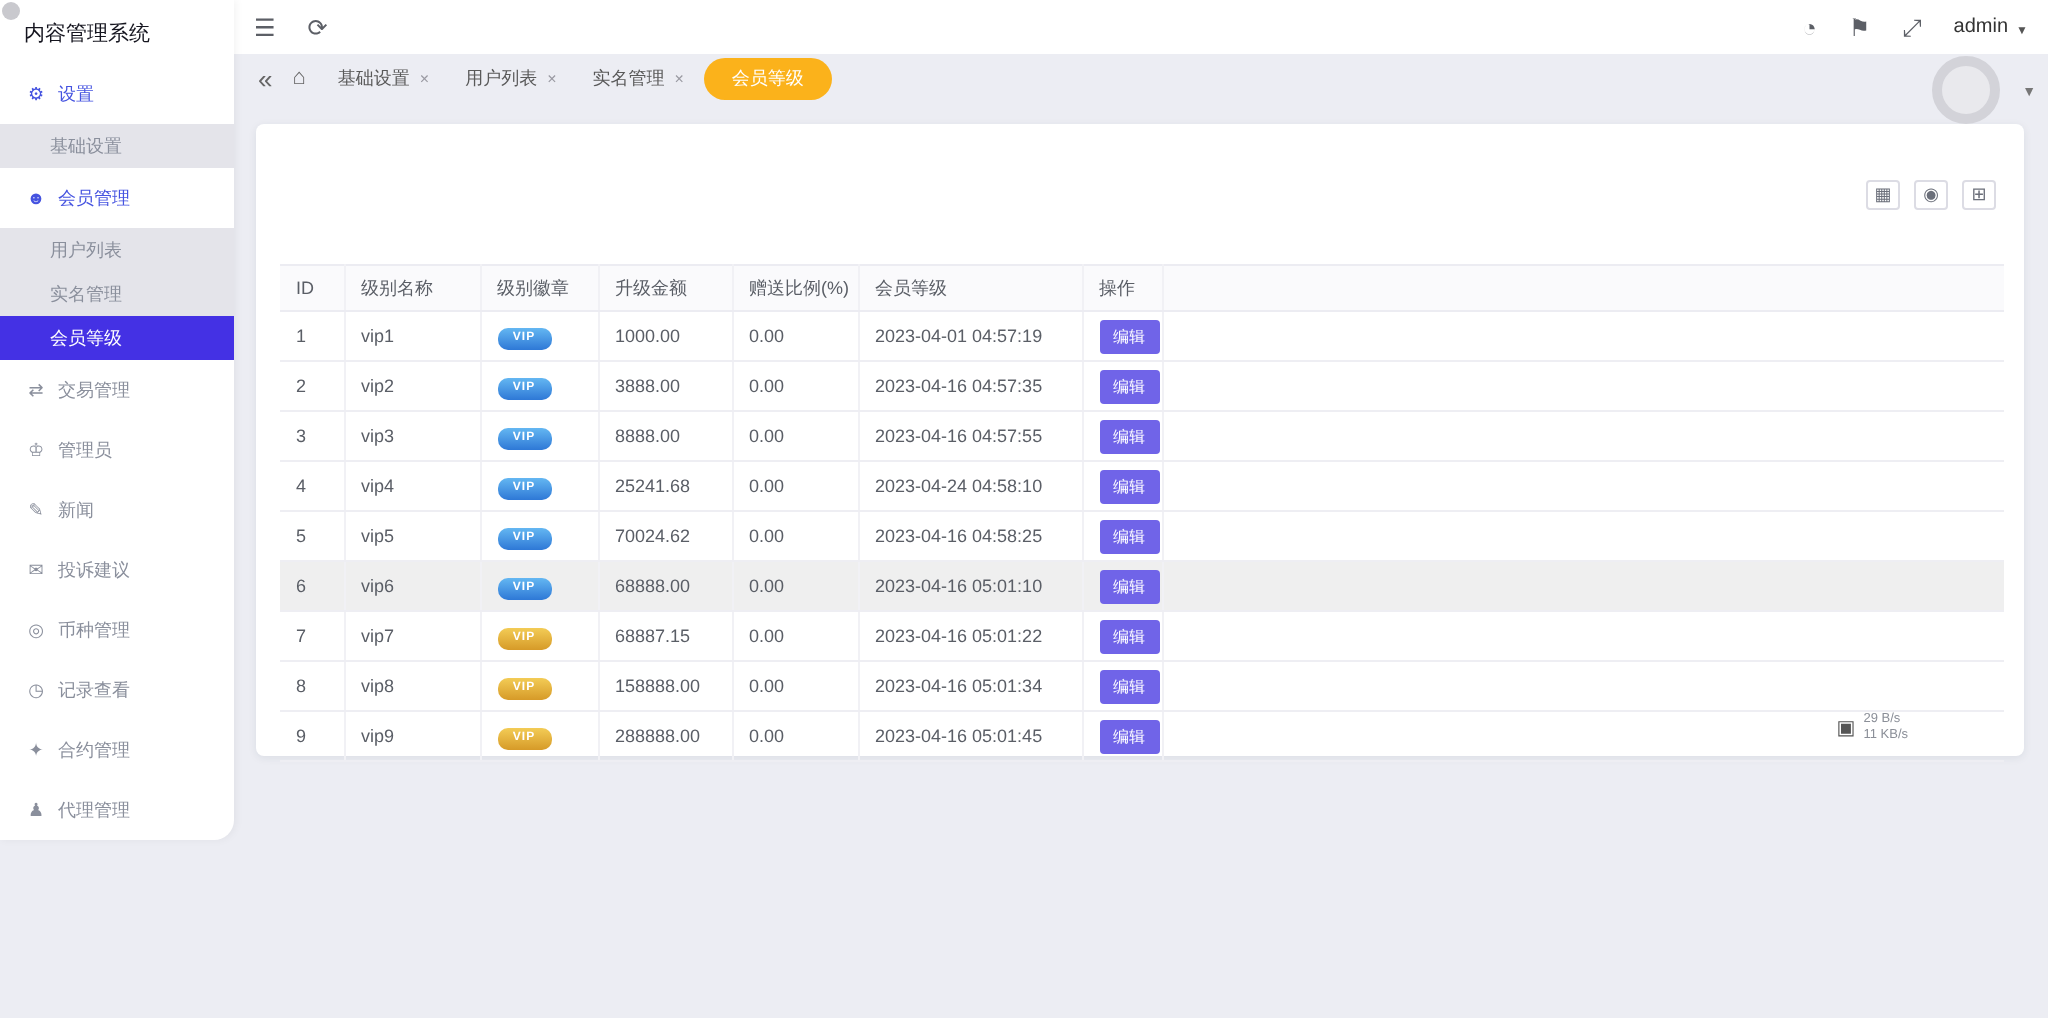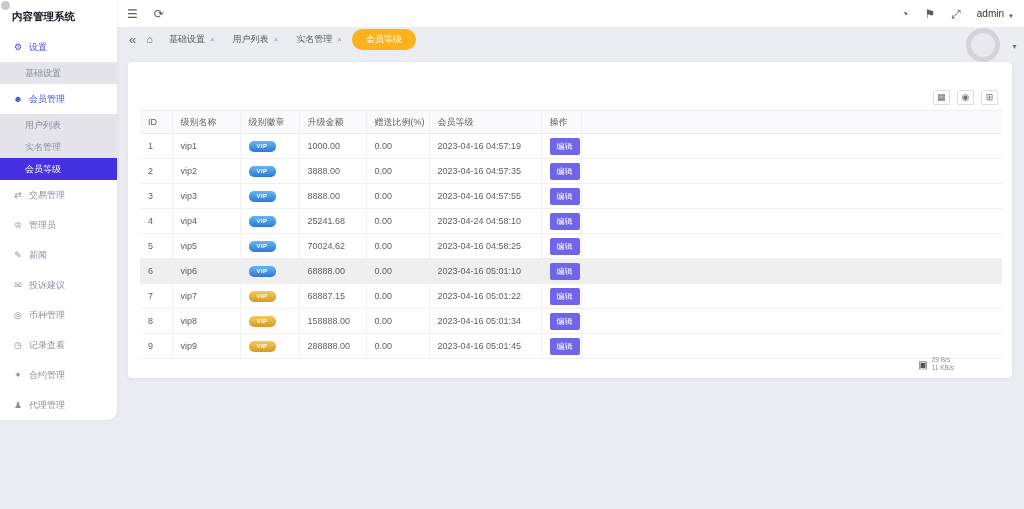--- a/index.html
+++ b/index.html
@@ -8,21 +8,21 @@
 
   .topbar { position:absolute; left:0; top:0; width:100%; height:27px; background:#fff; z-index:1; }
   .topbar-inner { margin-left:117px; height:100%; display:flex; align-items:center; padding:0 10px; gap:16px; }
   .tb-icon { cursor:pointer; font-size:12px; color:#5c5f66; line-height:1; }
   .tb-spacer { flex:1; }
   .admin-dd { display:flex; align-items:flex-end; gap:4px; font-size:10px; color:#333; cursor:pointer; }
   .caret { font-size:6px; color:#555; }
 
   .sidebar { position:absolute; left:0; top:0; width:117px; height:420px; background:#fff; z-index:3; border-radius:0 0 10px 0; box-shadow:1px 0 4px rgba(0,0,0,0.05); }
   .logo-dot { position:absolute; left:1px; top:1px; width:9px; height:9px; border-radius:50%; background:#c9c9ce; }
-  .sb-title { padding:10px 0 8px 12px; font-size:10.5px; font-weight:bold; color:#15151f; }
+  .sb-title { padding:10px 0 8px 12px; font-size:10.5px; font-weight:normal; color:#15151f; }
   .sb-item { display:flex; align-items:center; font-size:9px; color:#8a8f9c; cursor:pointer; }
   .sb-item.section { height:30px; padding-left:13px; gap:6px; }
   .sb-item.section.colored { color:#4553e0; }
   .sb-item.sub { height:22px; padding-left:25px; background:#e4e4ea; }
   .sb-item.sub.active { background:#4431e4; color:#fff; }
   .sb-icon { width:10px; font-size:9px; text-align:center; }
 
   .tabbar { position:absolute; left:117px; top:27px; right:0; height:24px; display:flex; align-items:center; padding-left:12px; z-index:2; }
   .tab-collapse { font-size:13px; color:#666; margin-right:10px; cursor:pointer; }
   .tab-home { font-size:11px; color:#666; margin-right:8px; cursor:pointer; }
@@ -32,21 +32,21 @@
   .tab.active { background:#fbb21b; color:#fff; border-radius:11px; padding:4px 14px; }
 
   .avatar { position:absolute; right:24px; top:28px; width:34px; height:34px; border-radius:50%; background:#e9e9ed; border:5px solid #d3d3d9; z-index:2; cursor:pointer; }
   .avatar-caret { position:absolute; right:6px; top:43px; font-size:7px; color:#777; z-index:2; cursor:pointer; }
 
   .card { position:absolute; left:128px; top:62px; width:884px; height:316px; background:#fff; border-radius:4px; box-shadow:0 1px 4px rgba(31,45,61,0.08); z-index:1; }
   .card-toolbar { position:absolute; top:28px; right:14px; display:flex; gap:7px; }
   .tool-btn { width:17px; height:15px; border:1px solid #dcdce4; border-radius:2px; background:#fff; color:#6b6f7a; font-size:9px; display:flex; align-items:center; justify-content:center; cursor:pointer; line-height:1; }
 
   .table-wrap { position:absolute; left:12px; right:10px; top:48px; }
-  table { width:100%; border-collapse:collapse; table-layout:fixed; }
+  table { width:100%; border-collapse:collapse; table-layout:fixed;margin-top:22px; }
   th, td { font-size:9px; text-align:left; padding:0 8px; height:25px; overflow:hidden; white-space:nowrap; }
   thead th { background:#fafafc; color:#5a5e66; font-weight:normal; border-top:1px solid #ececf2; border-bottom:1px solid #ececf2; height:23px; }
   th:not(.filler), td:not(.filler) { border-right:1px solid #f1f1f5; }
   tbody td { color:#5a5e66; border-bottom:1px solid #eeeef3; }
   tr.hl td { background:#efefef; }
   .badge { display:inline-block; width:27px; height:11px; border-radius:5px; font-size:6px; color:#fff; text-align:center; line-height:11px; font-weight:bold; letter-spacing:0.5px; }
   .badge.blue { background:linear-gradient(180deg,#64b7f2,#2e78d6); }
   .badge.gold { background:linear-gradient(180deg,#f3cc56,#d69a28); }
   .edit-btn { background:#7064e8; color:#fff; font-size:8px; padding:3px 7px; border-radius:2px; border:none; cursor:pointer;text-align:right; }
 
@@ -186,21 +186,21 @@
             <th class="filler"></th>
           </tr>
         </thead>
       <tbody>
           <tr>
             <td>1</td>
             <td>vip1</td>
             <td><span class="badge blue">VIP</span></td>
             <td>1000.00</td>
             <td>0.00</td>
-            <td>2023-04-16 04:57:19</td>
+            <td>2023-04-01 04:57:19</td>
             <td><button class="edit-btn">编辑</button></td>
             <td class="filler"></td>
           </tr>
           <tr>
             <td>2</td>
             <td>vip2</td>
             <td><span class="badge blue">VIP</span></td>
             <td>3888.00</td>
             <td>0.00</td>
             <td>2023-04-16 04:57:35</td>

